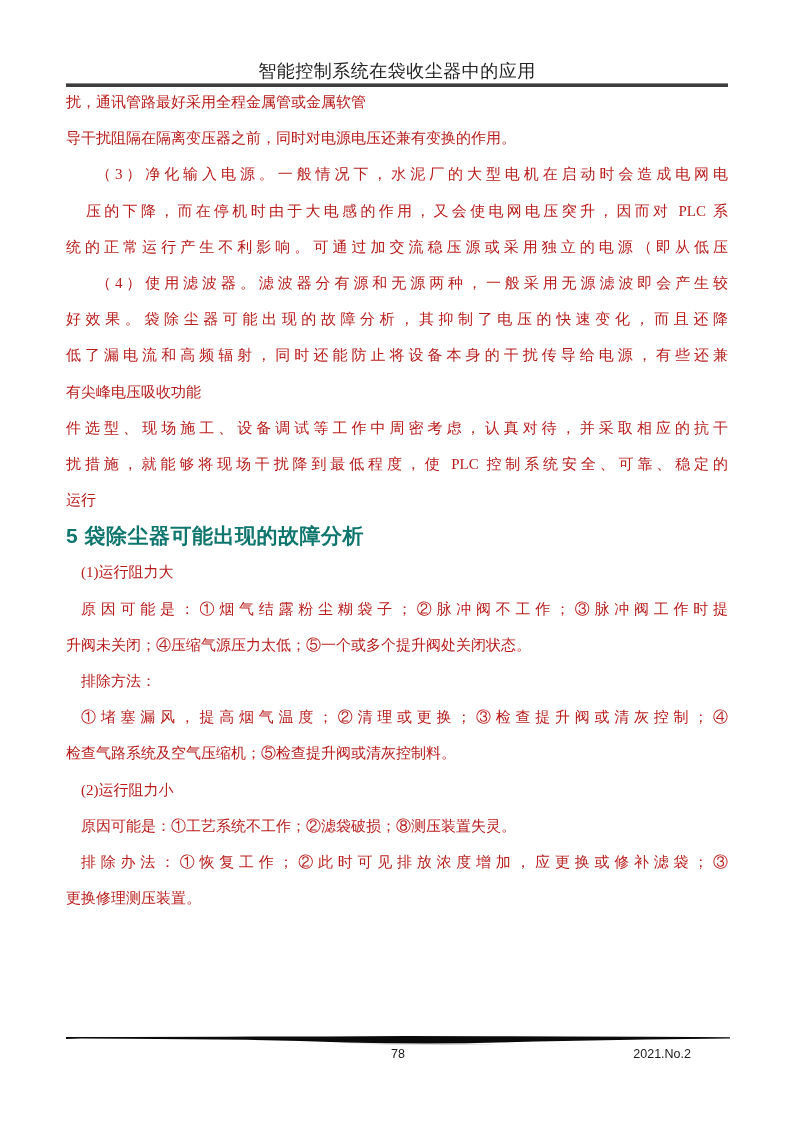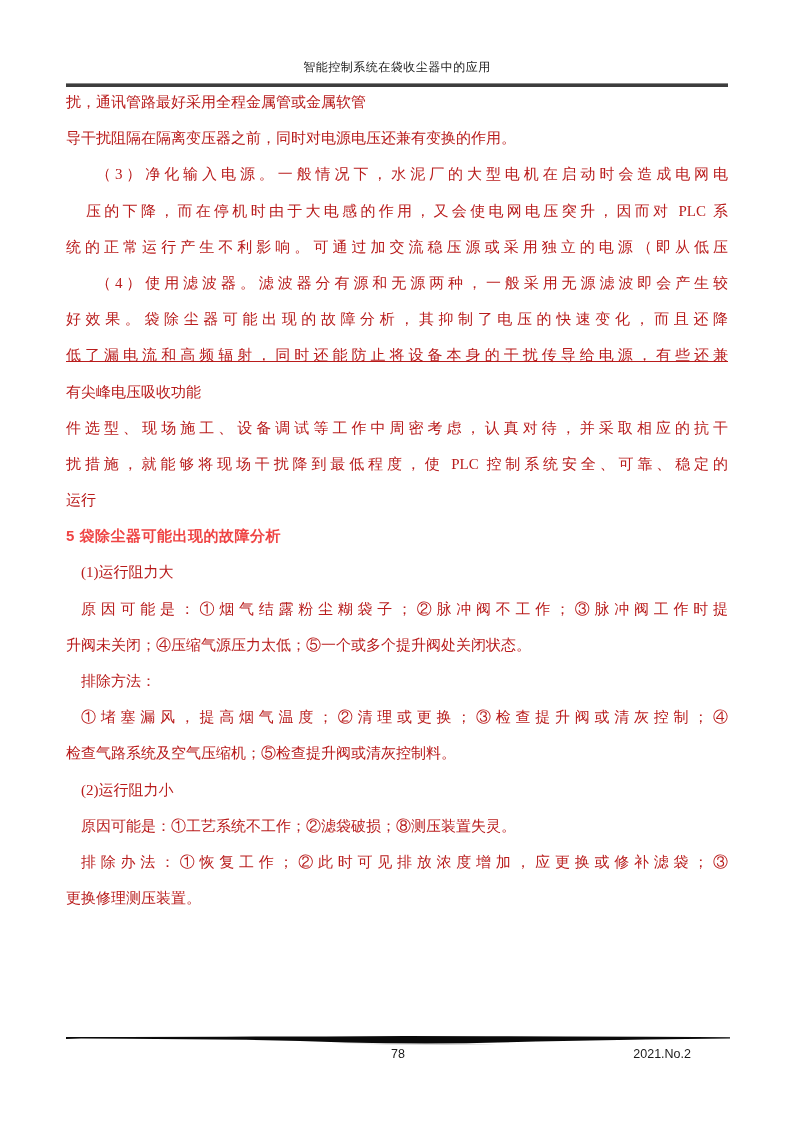--- a/index.html
+++ b/index.html
@@ -9,21 +9,21 @@
     height: 1122px;
     background: #ffffff;
     overflow: hidden;
     font-family: "Liberation Serif", "DejaVu Serif", serif;
     color: #1f1f1f;
   }
   .running-header {
     position: absolute;
     left: 66px; top: 59px; width: 662px; height: 20px;
     text-align: center;
-    font-size: 12px;
+    font-size: 18px;
     letter-spacing: 0.5px;
     color: #222;
   }
   .header-rule {
     position: absolute;
     left: 66px; top: 83px; width: 662px; height: 2.5px;
     background: #3d3d3d;
     border-top: 0.5px solid #8a8a8a;
   }
   .doc-body {
@@ -39,22 +39,22 @@
     color: #b91c1c;
   }
   .line.just {
     white-space: normal;
     text-align: justify;
     text-align-last: justify;
   }
   .line.heading {
     font-family: "Liberation Sans", "DejaVu Sans", sans-serif;
     font-weight: 700;
-    font-size: 15px;
-    color: #ef4444;
+    font-size: 21px;
+    color: #0f766e;
     letter-spacing: 0.5px;
   }
   .footer-bar {
     position: absolute;
     left: 66px; top: 1034px; width: 664px; height: 13px;
   }
   .footer-text {
     position: absolute;
     font-family: "Liberation Sans", "DejaVu Sans", sans-serif;
     font-size: 12.5px;
@@ -74,21 +74,21 @@
   <div class="header-rule"></div>
 
   <div class="doc-body">
       <div class="line" style="text-indent: 0em;">扰，通讯管路最好采用全程金属管或金属软管</div>
       <div class="line" style="text-indent: 0em;">导干扰阻隔在隔离变压器之前，同时对电源电压还兼有变换的作用。</div>
       <div class="line just" style="text-indent: 2em;">（3）净化输入电源。一般情况下，水泥厂的大型电机在启动时会造成电网电</div>
       <div class="line just" style="text-indent: 0em; margin-left: 20px;">压的下降，而在停机时由于大电感的作用，又会使电网电压突升，因而对 PLC 系</div>
       <div class="line just" style="text-indent: 0em;">统的正常运行产生不利影响。可通过加交流稳压源或采用独立的电源（即从低压</div>
       <div class="line just" style="text-indent: 2em;">（4）使用滤波器。滤波器分有源和无源两种，一般采用无源滤波即会产生较</div>
       <div class="line just" style="text-indent: 0em;">好效果。袋除尘器可能出现的故障分析，其抑制了电压的快速变化，而且还降</div>
-      <div class="line just" style="text-indent: 0em; text-decoration: underline;">低了漏电流和高频辐射，同时还能防止将设备本身的干扰传导给电源，有些还兼</div>
+      <div class="line just" style="text-indent: 0em;">低了漏电流和高频辐射，同时还能防止将设备本身的干扰传导给电源，有些还兼</div>
       <div class="line" style="text-indent: 0em;">有尖峰电压吸收功能</div>
       <div class="line just" style="text-indent: 0em;">件选型、现场施工、设备调试等工作中周密考虑，认真对待，并采取相应的抗干</div>
       <div class="line just" style="text-indent: 0em;">扰措施，就能够将现场干扰降到最低程度，使 PLC 控制系统安全、可靠、稳定的</div>
       <div class="line" style="text-indent: 0em;">运行</div>
       <div class="line heading" style="text-indent: 0em;">5 袋除尘器可能出现的故障分析</div>
       <div class="line" style="text-indent: 1em;">(1)运行阻力大</div>
       <div class="line just" style="text-indent: 1em;">原因可能是：①烟气结露粉尘糊袋子；②脉冲阀不工作；③脉冲阀工作时提</div>
       <div class="line" style="text-indent: 0em;">升阀未关闭；④压缩气源压力太低；⑤一个或多个提升阀处关闭状态。</div>
       <div class="line" style="text-indent: 1em;">排除方法：</div>
       <div class="line just" style="text-indent: 1em;">①堵塞漏风，提高烟气温度；②清理或更换；③检查提升阀或清灰控制；④</div>

